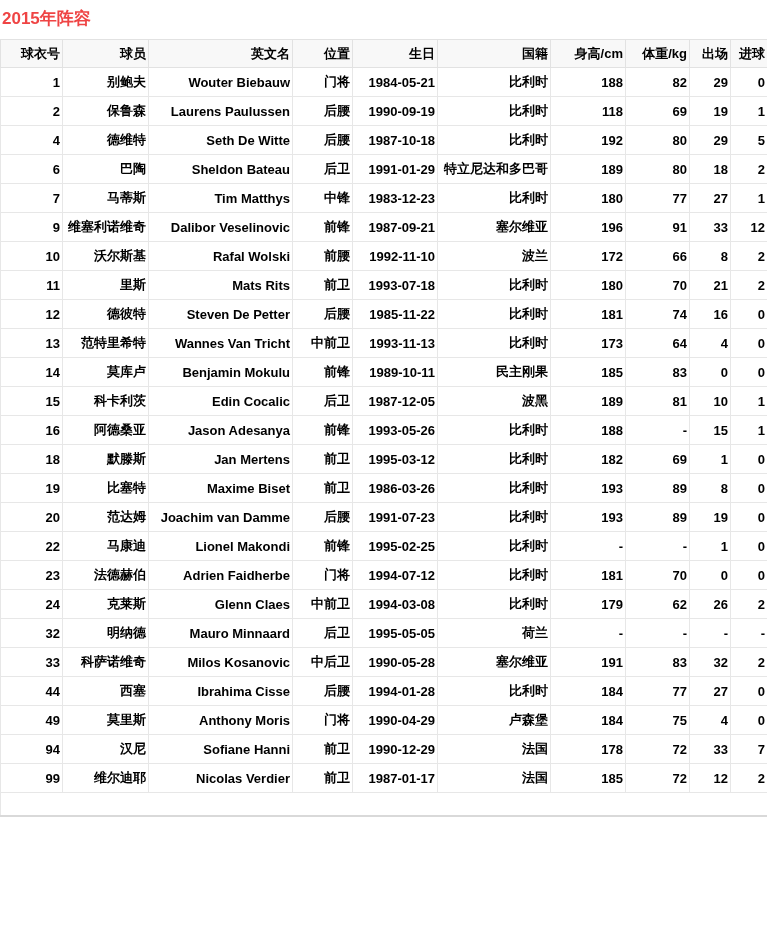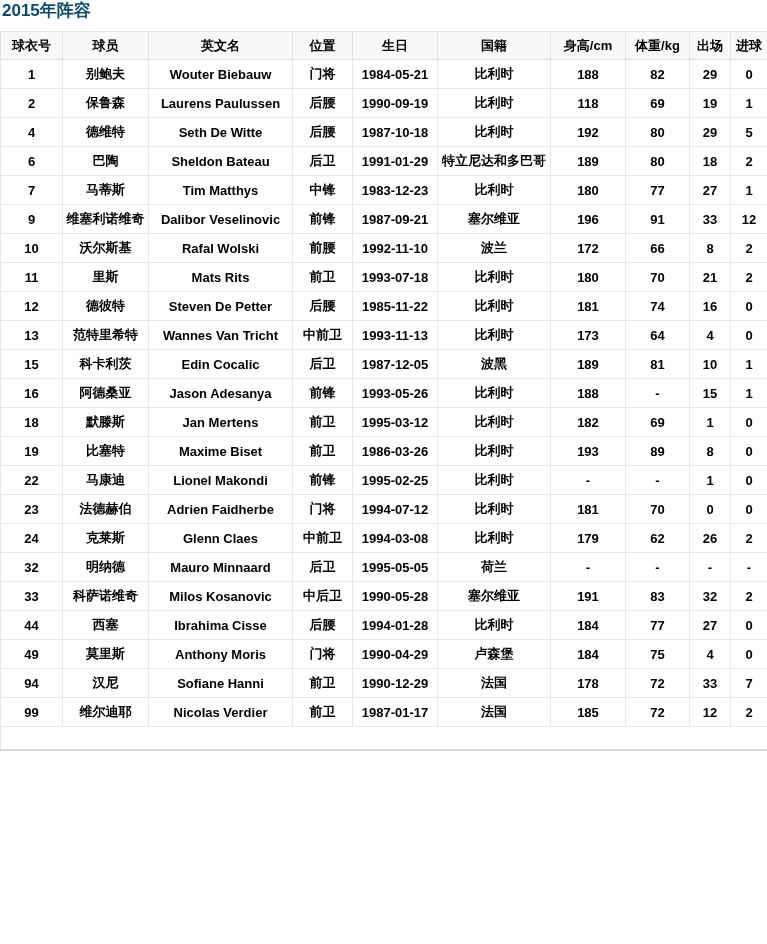--- a/index.html
+++ b/index.html
@@ -13,33 +13,33 @@
     color: #000000;
   }
   .page {
     width: 767px;
     min-height: 944px;
     position: relative;
     box-sizing: border-box;
   }
   h1.page-title {
     margin: 0 0 9px 0;
-    padding: 0 0 0 2px;
+    padding: 8px 0 0 2px;
     font-size: 17px;
     line-height: 22px;
     font-weight: bold;
-    color: #0c4a6e;
+    color: #ef4444;
   }
   table.squad {
     width: 767px;
     border-collapse: collapse;
     table-layout: fixed;
     font-size: 13px;
     font-weight: bold;
-    text-align: center;
+    text-align: right;
     color: #000000;
   }
   table.squad th {
     background: #f8f8f8;
     border: 1px solid #e2e2e2;
     height: 27px;
     padding: 0 2px;
     font-size: 13px;
     font-weight: bold;
     overflow: hidden;
@@ -208,20 +208,32 @@
           <td>Wannes Van Tricht</td>
           <td>中前卫</td>
           <td>1993-11-13</td>
           <td>比利时</td>
           <td>173</td>
           <td>64</td>
           <td>4</td>
           <td>0</td>
         </tr>
         <tr>
+          <td>14</td>
+          <td>莫库卢</td>
+          <td>Benjamin Mokulu</td>
+          <td>前锋</td>
+          <td>1989-10-11</td>
+          <td>民主刚果</td>
+          <td>185</td>
+          <td>83</td>
+          <td>0</td>
+          <td>0</td>
+        </tr>
+        <tr>
           <td>15</td>
           <td>科卡利茨</td>
           <td>Edin Cocalic</td>
           <td>后卫</td>
           <td>1987-12-05</td>
           <td>波黑</td>
           <td>189</td>
           <td>81</td>
           <td>10</td>
           <td>1</td>
@@ -253,20 +265,32 @@
         <tr>
           <td>19</td>
           <td>比塞特</td>
           <td>Maxime Biset</td>
           <td>前卫</td>
           <td>1986-03-26</td>
           <td>比利时</td>
           <td>193</td>
           <td>89</td>
           <td>8</td>
+          <td>0</td>
+        </tr>
+        <tr>
+          <td>20</td>
+          <td>范达姆</td>
+          <td>Joachim van Damme</td>
+          <td>后腰</td>
+          <td>1991-07-23</td>
+          <td>比利时</td>
+          <td>193</td>
+          <td>89</td>
+          <td>19</td>
           <td>0</td>
         </tr>
         <tr>
           <td>22</td>
           <td>马康迪</td>
           <td>Lionel Makondi</td>
           <td>前锋</td>
           <td>1995-02-25</td>
           <td>比利时</td>
           <td>-</td>

